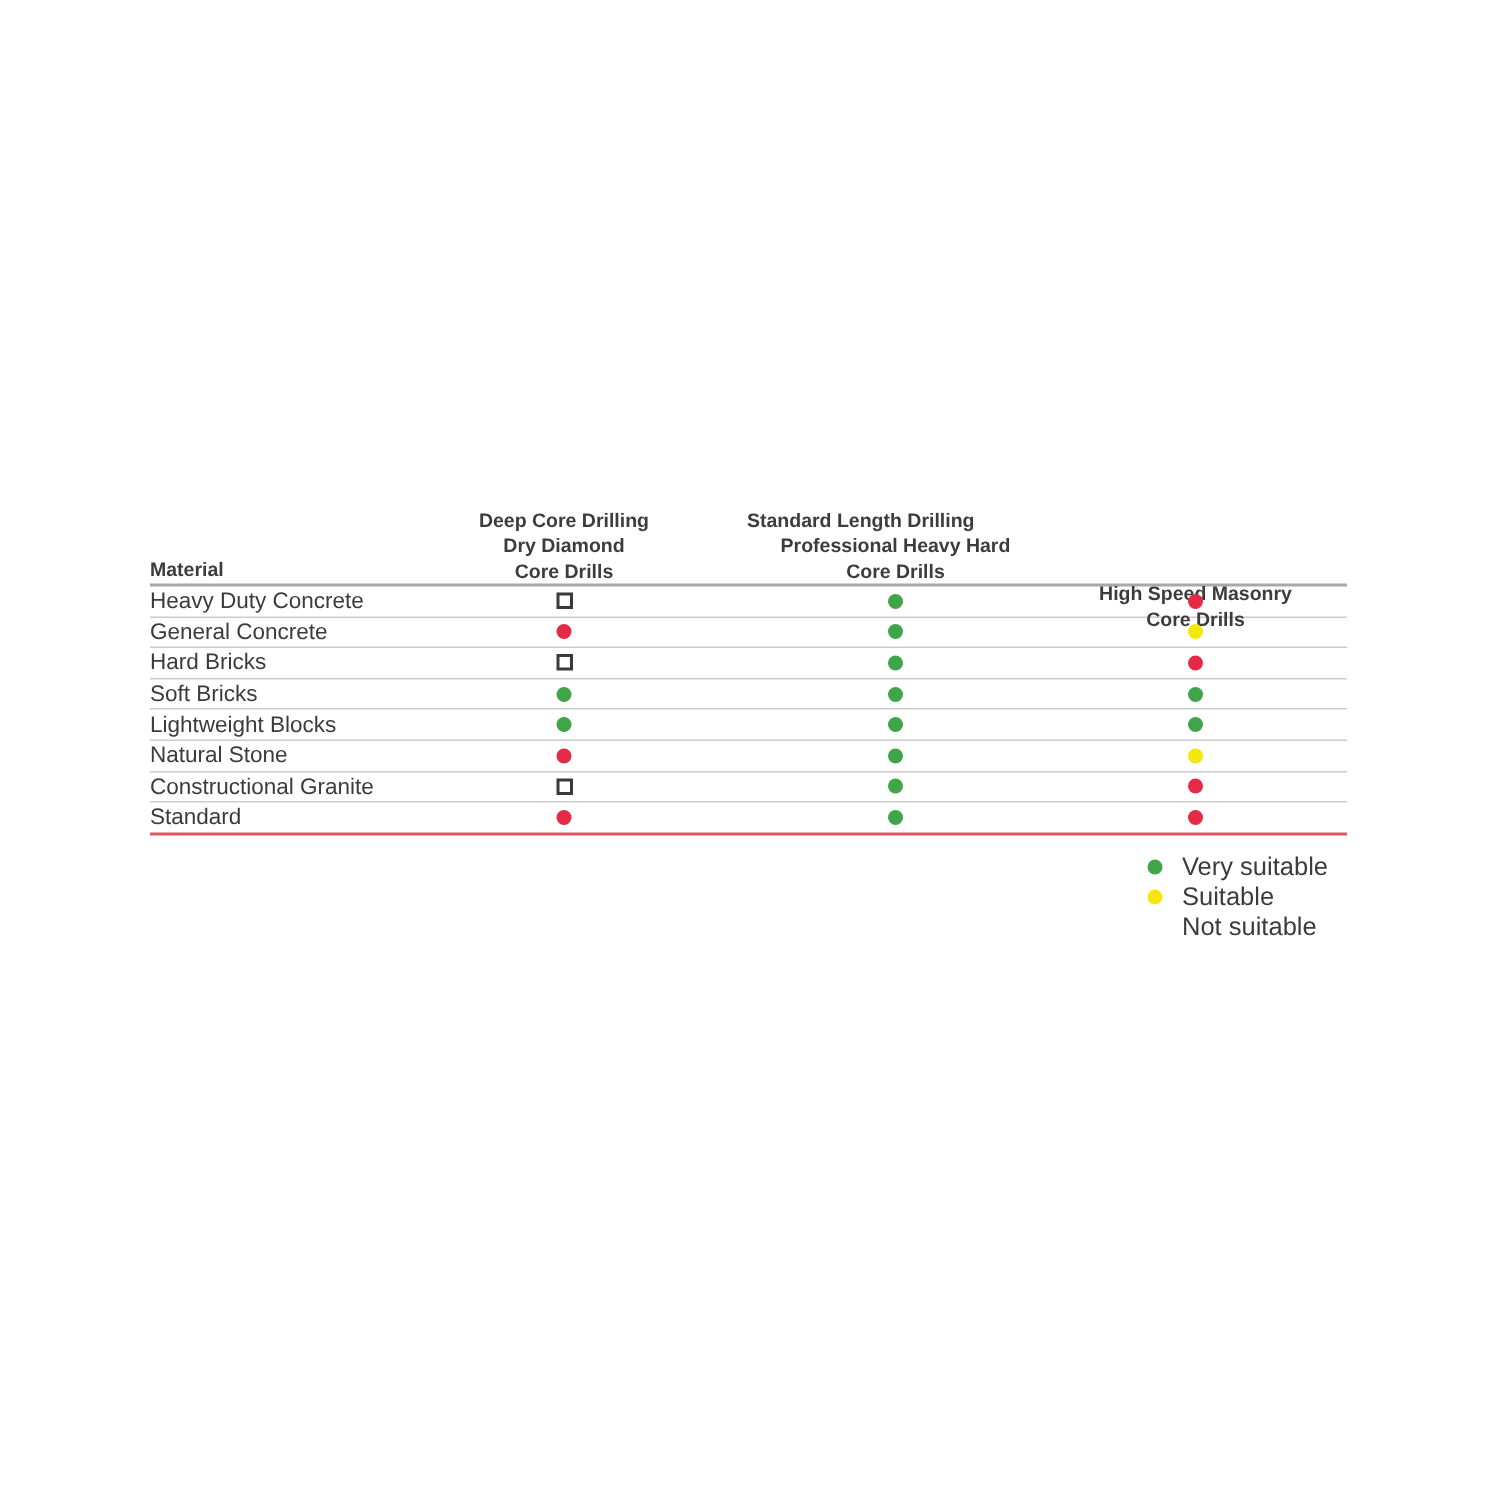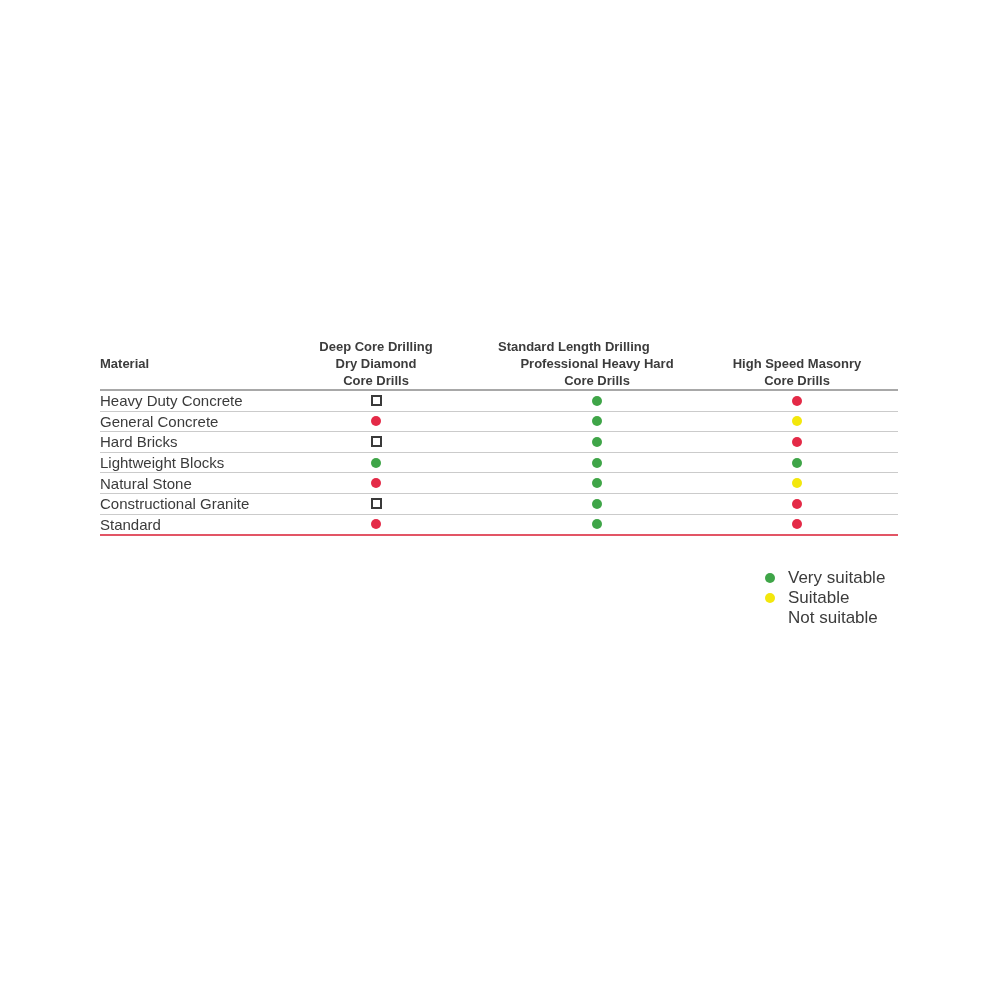--- a/index.html
+++ b/index.html
@@ -4,25 +4,25 @@
 <style>
   html,body{margin:0;padding:0;background:#ffffff;}
   .page{position:relative;width:1000px;height:1000px;background:#ffffff;overflow:hidden;
         font-family:"Liberation Sans", sans-serif;color:#3c3c3c;}
 
   
   .suit-table{position:absolute;left:100px;top:338px;width:798px;}
   .thead{display:grid;grid-template-columns:154px 244px 198px 202px;
          grid-template-rows:17px 17px 17px;border-bottom:2px solid #a8a8a8;}
   .thead div{font-size:13px;font-weight:bold;line-height:17px;}
-  .h-material{grid-column:1;grid-row:2;text-align:left;}
+  .h-material{grid-column:1;grid-row:2;text-align:left;margin-top:16px;}
   .h-deep{grid-column:2;grid-row:1/4;text-align:center;}
   .h-group{grid-column:3/5;grid-row:1;}
   .h-prof{grid-column:3;grid-row:2/4;text-align:center;}
-  .h-high{grid-column:4;grid-row:2/4;text-align:center;}
+  .h-high{grid-column:4;grid-row:2/4;text-align:center;margin-top:32px;}
 
   .trow{display:grid;grid-template-columns:154px 244px 198px 202px;
         height:19.6px;border-bottom:1px solid #cbcbcb;align-items:center;}
   .trow:last-child{border-bottom:2px solid #e25565;}
   .mat-cell{font-size:15px;color:#3b3b3b;white-space:nowrap;}
   .marker-cell{display:flex;justify-content:center;align-items:center;height:100%;}
 
   
   .marker{display:inline-block;width:10px;height:10px;border-radius:50%;}
   .marker[data-marker="very-suitable"]{background:#3fa548;}
@@ -99,20 +99,32 @@
             <span class="marker" data-marker="not-suitable"></span>
           </div>
         <div class="marker-cell">
             <span class="marker" data-marker="very-suitable"></span>
           </div>
         <div class="marker-cell">
             <span class="marker" data-marker="suitable-but-better"></span>
           </div>
       </div>
 
+      <div class="trow">
+        <div class="mat-cell">Soft Bricks</div>
+        <div class="marker-cell">
+            <span class="marker" data-marker="very-suitable"></span>
+          </div>
+        <div class="marker-cell">
+            <span class="marker" data-marker="very-suitable"></span>
+          </div>
+        <div class="marker-cell">
+            <span class="marker" data-marker="very-suitable"></span>
+          </div>
+      </div>
 
       <div class="trow">
         <div class="mat-cell">Lightweight Blocks</div>
         <div class="marker-cell">
             <span class="marker" data-marker="very-suitable"></span>
           </div>
         <div class="marker-cell">
             <span class="marker" data-marker="very-suitable"></span>
           </div>
         <div class="marker-cell">

